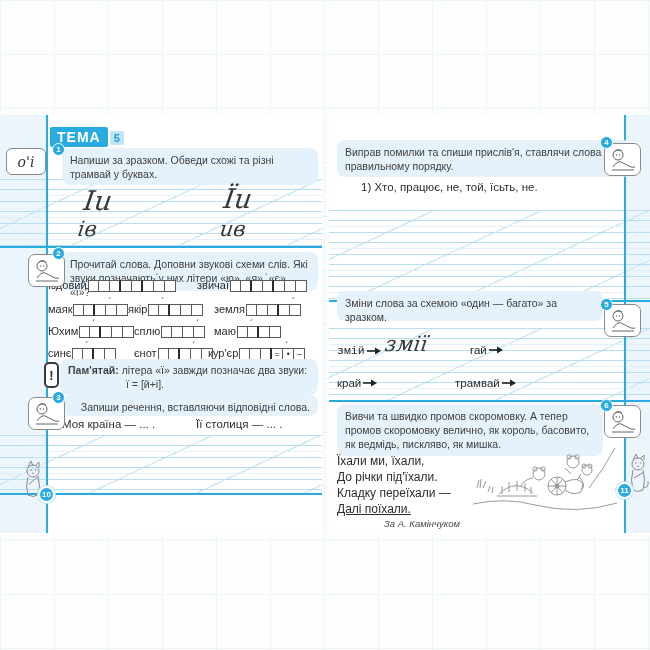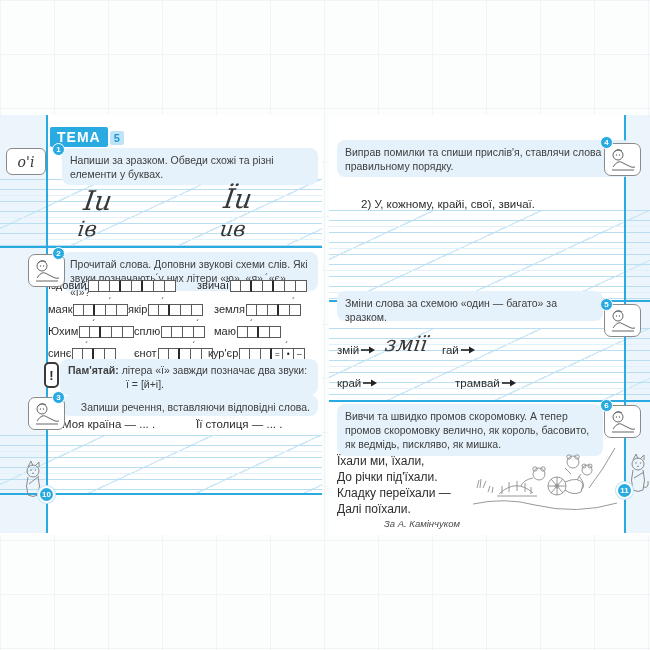--- a/index.html
+++ b/index.html
@@ -119,21 +119,21 @@
   </div>
 
   <div class="margin-sample">
     <span>о'і</span>
   </div>
 
   <div class="badge" style="left:52px;top:28px;">
     <span>1</span>
   </div>
   <div class="task-box" style="left:62px;top:33px;width:256px;height:37px;">
-    <span>Напиши за зразком. Обведи схожі та різні елементи у буквах.</span>
+    <span>Напиши за зразком. Обведи схожі та різні трамвай у буквах.</span>
   </div>
   <div class="cursive" style="left:84px;top:70px;font-size:27px;">Іи</div>
   <div class="cursive" style="left:224px;top:68px;font-size:27px;">Їи</div>
   <div class="cursive" style="left:78px;top:102px;font-size:21px;">ів</div>
   <div class="cursive" style="left:220px;top:102px;font-size:21px;">ив</div>
 
   <div class="badge" style="left:52px;top:132px;">
     <span>2</span>
   </div>
   <div class="mascot-box" style="left:28px;top:139px;">
@@ -361,48 +361,48 @@
       <path d="M6 5 q4 -4 8 -1"></path>
       <circle cx="8.5" cy="8" r=".7" fill="#666" stroke="none"></circle>
       <circle cx="11.5" cy="8" r=".7" fill="#666" stroke="none"></circle>
       <path d="M5 20 q5 -8 10 -4 l6 3 q3 2 6 1"></path>
       <path d="M4 23 h22"></path>
     </svg>
   </div>
   <div class="task-box" style="left:8px;top:25px;width:294px;height:37px;">
     <span>Виправ помилки та спиши прислів'я, ставлячи слова у правильному порядку.</span>
   </div>
-  <div class="item-line" style="left:32px;top:83px;">2) У, кожному, крайі, свої, звичаї.</div>
+  <div class="item-line" style="left:32px;top:66px;">1) Хто, працює, не, той, їсьть, не.</div>
 
   <div class="badge" style="left:271px;top:183px;">
     <span>5</span>
   </div>
   <div class="mascot-box" style="left:275px;top:189px;">
     <svg class="sketch" width="30" height="26" viewBox="0 0 30 26" fill="none" stroke="#666" stroke-width="1">
       <circle cx="10" cy="8" r="5"></circle>
       <path d="M6 5 q4 -4 8 -1"></path>
       <circle cx="8.5" cy="8" r=".7" fill="#666" stroke="none"></circle>
       <circle cx="11.5" cy="8" r=".7" fill="#666" stroke="none"></circle>
       <path d="M5 20 q5 -8 10 -4 l6 3 q3 2 6 1"></path>
       <path d="M4 23 h22"></path>
     </svg>
   </div>
   <div class="task-box" style="left:8px;top:176px;width:266px;height:30px;">
     <span>Зміни слова за схемою «один — багато» за зразком.</span>
   </div>
 
-  <div class="pair" style="left:8px;top:229px;">
+  <div class="pair" style="left:8px;top:229px;font-family:Liberation Mono, monospace;">
     <span>змій</span>
     <svg class="arrow" width="14" height="8" viewBox="0 0 14 8">
         <line x1="0" y1="4" x2="9" y2="4" stroke="#222" stroke-width="1.6"></line>
         <polygon points="8,0.5 14,4 8,7.5" fill="#222"></polygon>
       </svg>
   </div>
   <div class="cursive" style="left:56px;top:217px;font-size:21px;">змії</div>
-  <div class="pair" style="left:113px;top:229px;">
+  <div class="pair" style="left:141px;top:229px;">
     <span>гай</span>
     <svg class="arrow" width="14" height="8" viewBox="0 0 14 8">
         <line x1="0" y1="4" x2="9" y2="4" stroke="#222" stroke-width="1.6"></line>
         <polygon points="8,0.5 14,4 8,7.5" fill="#222"></polygon>
       </svg>
   </div>
   <div class="pair" style="left:8px;top:262px;">
     <span>край</span>
     <svg class="arrow" width="14" height="8" viewBox="0 0 14 8">
         <line x1="0" y1="4" x2="9" y2="4" stroke="#222" stroke-width="1.6"></line>
@@ -429,21 +429,21 @@
       <path d="M5 20 q5 -8 10 -4 l6 3 q3 2 6 1"></path>
       <path d="M4 23 h22"></path>
     </svg>
   </div>
   <div class="task-box" style="left:8px;top:289px;width:266px;height:52px;">
     <span>Вивчи та швидко промов скоромовку. А тепер промов скоромовку велично, як король, басовито, як ведмідь, пискляво, як мишка.</span>
   </div>
   <div class="poem-line" style="top:339px;">Їхали ми, їхали,</div>
   <div class="poem-line" style="top:355px;">До річки під'їхали.</div>
   <div class="poem-line" style="top:371px;">Кладку переїхали —</div>
-  <div class="poem-line" style="top:387px;">Далі поїхали.</div>
+  <div class="poem-line" style="top:387px;text-decoration:underline;">Далі поїхали.</div>
   <div class="attribution" style="top:403px;">За А. Камінчуком</div>
 
   <div class="illu" style="left:140px;top:315px;">
     <svg class="sketch" width="152" height="88" viewBox="0 0 152 88" fill="none" stroke="#8d8d8d" stroke-width="0.9">
       <path d="M4 74 q32 -7 62 1 q42 10 82 -2"></path>
       <path d="M30 64 q17 -16 34 -1"></path>
       <path d="M33 64 v-8 M40 62 v-10 M48 61 v-10 M56 62 v-9 M62 64 v-7"></path>
       <path d="M28 66 h40"></path>
       <path d="M8 58 l2 -8 M11 58 l1 -9 M14 58 l3 -7 M19 62 l2 -6 M23 63 l1 -6"></path>
       <path d="M120 58 q14 -18 26 -40"></path>

